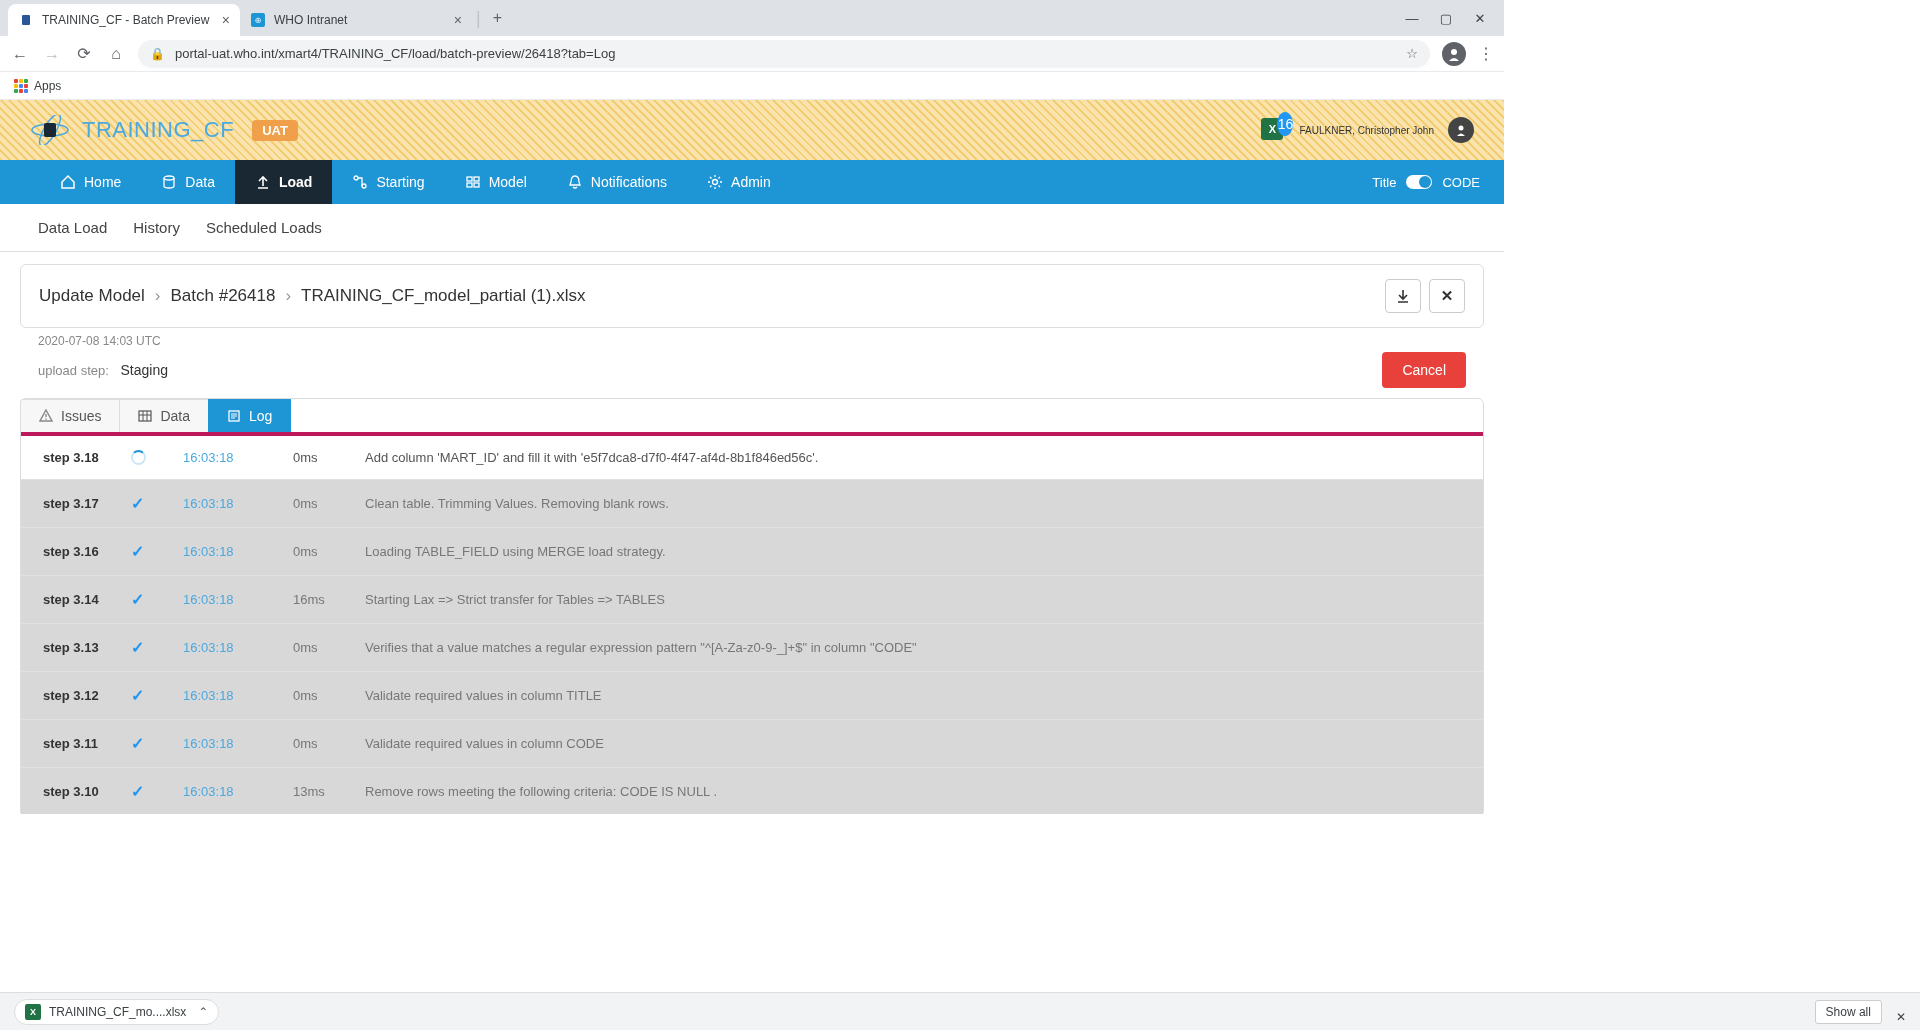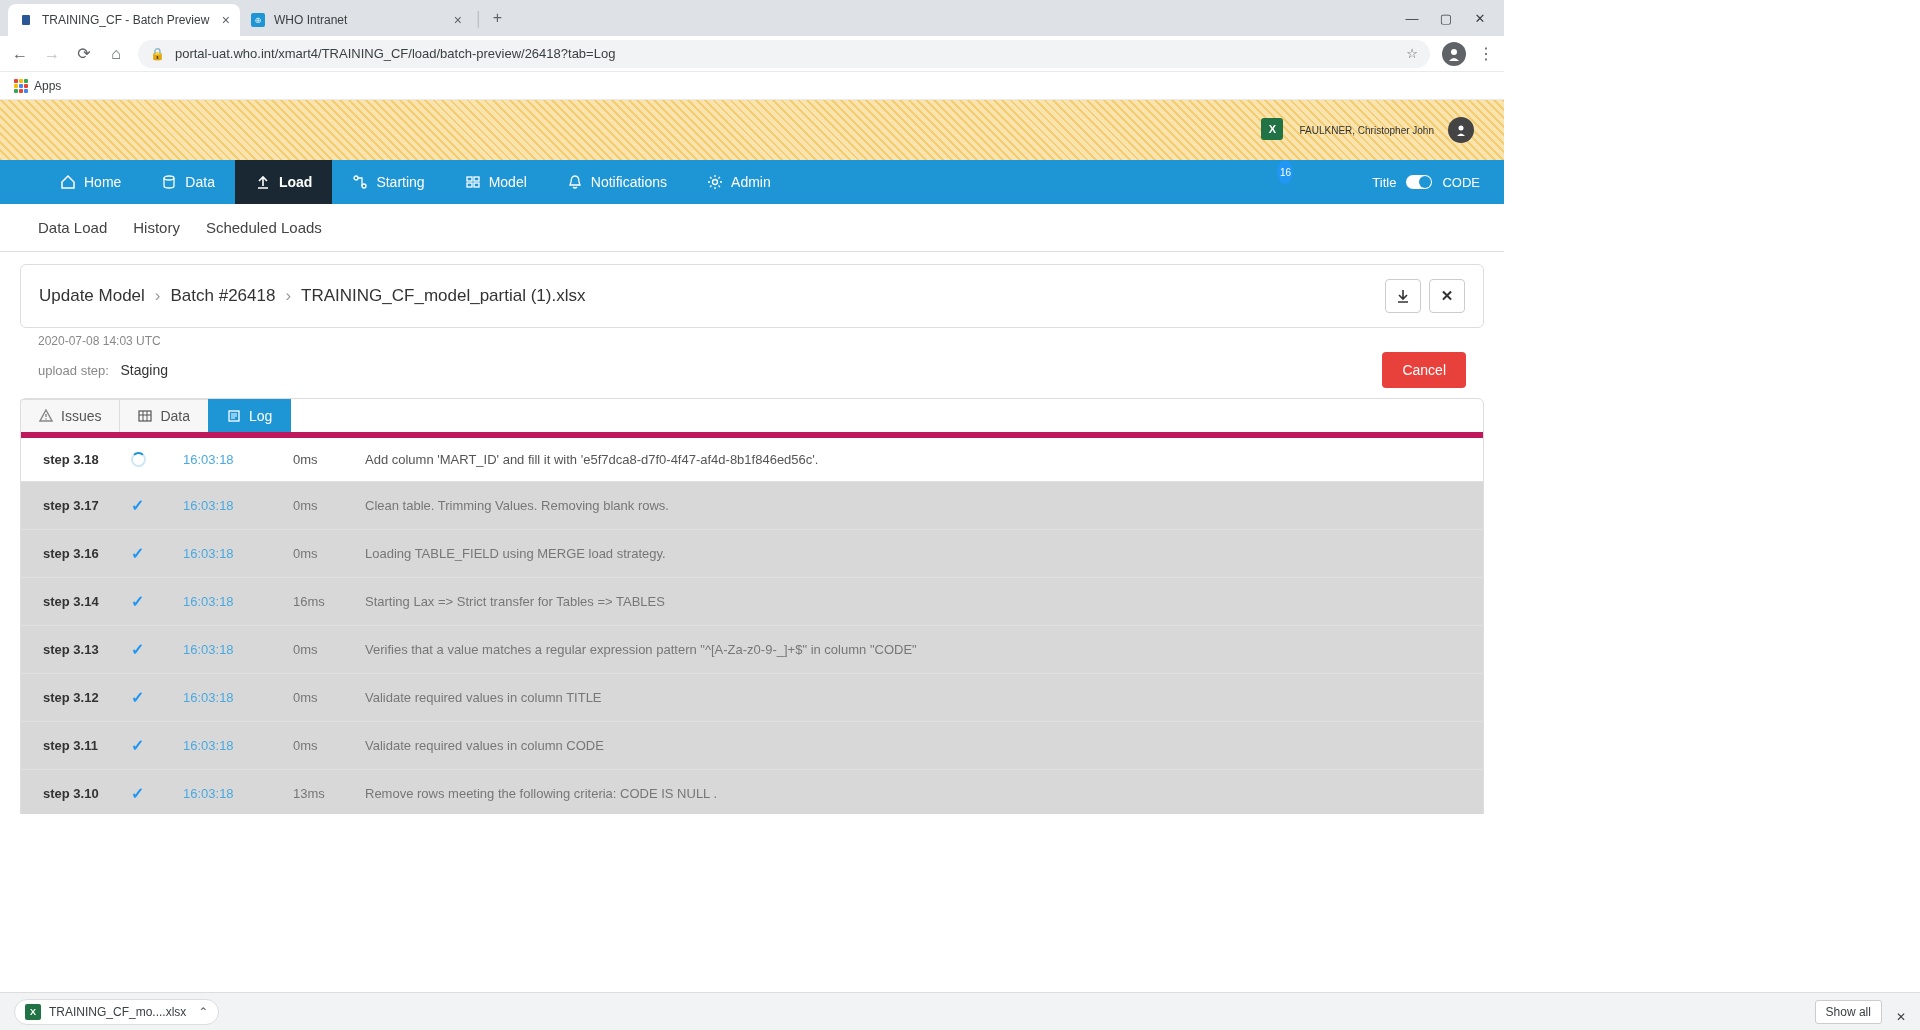--- a/index.html
+++ b/index.html
@@ -33,21 +33,21 @@
 
 
 .app-header { height: 60px; background: repeating-linear-gradient(45deg, #f4cd71, #f4cd71 2px, #f9e4b0 2px, #f9e4b0 6px); display: flex; align-items: center; padding: 0 30px; }
 .logo-area { display: flex; align-items: center; gap: 12px; }
 .logo-icon { width: 40px; height: 30px; }
 .app-title { color: #4aa9e0; font-size: 22px; font-weight: 400; letter-spacing: 0.5px; }
 .env-badge { background: #f0a04b; color: #fff; padding: 3px 10px; border-radius: 4px; font-size: 13px; font-weight: bold; margin-left: 6px; }
 .header-right { margin-left: auto; display: flex; align-items: center; gap: 14px; }
 .excel-badge { position: relative; width: 24px; height: 24px; }
 .excel-icon { width: 22px; height: 22px; background: #217346; color: #fff; display: flex; align-items: center; justify-content: center; font-size: 11px; font-weight: bold; border-radius: 3px; }
-.notif-count { position: absolute; top: -6px; right: -8px; background: #2196f3; color: #fff; border-radius: 50%; width: 16px; height: 24px; font-size: 10px; display: flex; align-items: center; justify-content: center; margin-top: 48px; }
+.notif-count { position: absolute; top: -6px; right: -8px; background: #2196f3; color: #fff; border-radius: 50%; width: 16px; height: 24px; font-size: 14px; display: flex; align-items: center; justify-content: center; }
 .user-name { color: #333; font-size: 10px; }
 .user-avatar { width: 26px; height: 26px; border-radius: 50%; background: #444; color: #fff; display: flex; align-items: center; justify-content: center; font-size: 13px; }
 
 
 .main-nav { height: 44px; background: #1e95d4; display: flex; align-items: stretch; padding-left: 40px; }
 .nav-item { display: flex; align-items: center; gap: 8px; padding: 0 20px; color: #fff; font-size: 14px; cursor: pointer; }
 .nav-item.active { background: #1a2833; }
 .nav-item svg, .nav-item .nav-icon-text { color: #fff; }
 .nav-right { margin-left: auto; display: flex; align-items: center; gap: 10px; padding-right: 24px; color: #fff; font-size: 13px; }
 .toggle { width: 26px; height: 14px; background: #fff; border-radius: 7px; position: relative; }
@@ -65,21 +65,21 @@
 .breadcrumb .sep { color: #999; }
 .action-buttons { margin-left: auto; display: flex; gap: 8px; }
 .icon-btn { width: 36px; height: 34px; border: 1px solid #ccc; border-radius: 4px; background: #fff; display: flex; align-items: center; justify-content: center; cursor: pointer; font-size: 15px; color: #333; }
 
 .meta-row { padding: 6px 18px 0 18px; font-size: 12px; color: #888; }
 .upload-row { padding: 4px 18px 10px 18px; font-size: 13px; color: #888; display: flex; align-items: center; justify-content: space-between; gap: 22px; }
 .upload-row .staging { color: #333; font-size: 14px; margin-left: 8px; }
 .cancel-btn { background: #e8413c; color: #fff; border: none; padding: 10px 20px; border-radius: 4px; font-size: 14px; cursor: pointer; }
 
 
-.tabs { display: flex; padding-left: 0; border-bottom: 6px solid #be185d; }
+.tabs { display: flex; padding-left: 0; border-bottom: 4px solid #be185d; }
 .tab-btn { padding: 8px 18px; font-size: 14px; display: flex; align-items: center; gap: 8px; cursor: pointer; border: 1px solid #ddd; border-bottom: none; background: #f7f7f7; margin-right: -1px; color: #555; }
 .tab-btn.first { border-top-left-radius: 3px; margin-left: -1px; }
 .tab-btn.active { background: #1e95d4; color: #fff; border-color: #1e95d4; }
 
 
 .log-table { width: 100%; }
 .log-row { display: flex; align-items: center; padding: 14px 22px; border-bottom: 1px solid #e0e0e0; font-size: 13px; }
 .log-row.done { background: #d8d8d8; }
 .col-step { width: 88px; font-weight: bold; color: #333; }
 .col-status { width: 52px; }
@@ -159,20 +159,29 @@
       <span></span>
       <span></span>
       <span></span>
       <span></span>
       <span></span>
   </span>
   <span>Apps</span>
 </div>
 
 <div class="app-header">
+  <div class="logo-area">
+    <svg class="logo-icon" viewBox="0 0 40 30">
+      <ellipse cx="20" cy="15" rx="18" ry="6" fill="none" stroke="#4aa9e0" stroke-width="1.5"></ellipse>
+      <ellipse cx="20" cy="15" rx="6" ry="18" fill="none" stroke="#4aa9e0" stroke-width="1.5" transform="rotate(30 20 15)"></ellipse>
+      <rect x="14" y="8" width="12" height="14" rx="2" fill="#1a2833"></rect>
+    </svg>
+    <span class="app-title">TRAINING_CF</span>
+    <span class="env-badge">UAT</span>
+  </div>
   <div class="header-right">
     <div class="excel-badge">
       <div class="excel-icon">X</div>
       <div class="notif-count">16</div>
     </div>
     <span class="user-name">FAULKNER, Christopher John</span>
     <span class="user-avatar">
       <svg width="14" height="14" viewBox="0 0 14 14">
           <circle cx="7" cy="5" r="2.5" fill="#fff"></circle>
           <path d="M3 13 Q7 8 11 13" fill="#fff"></path>

